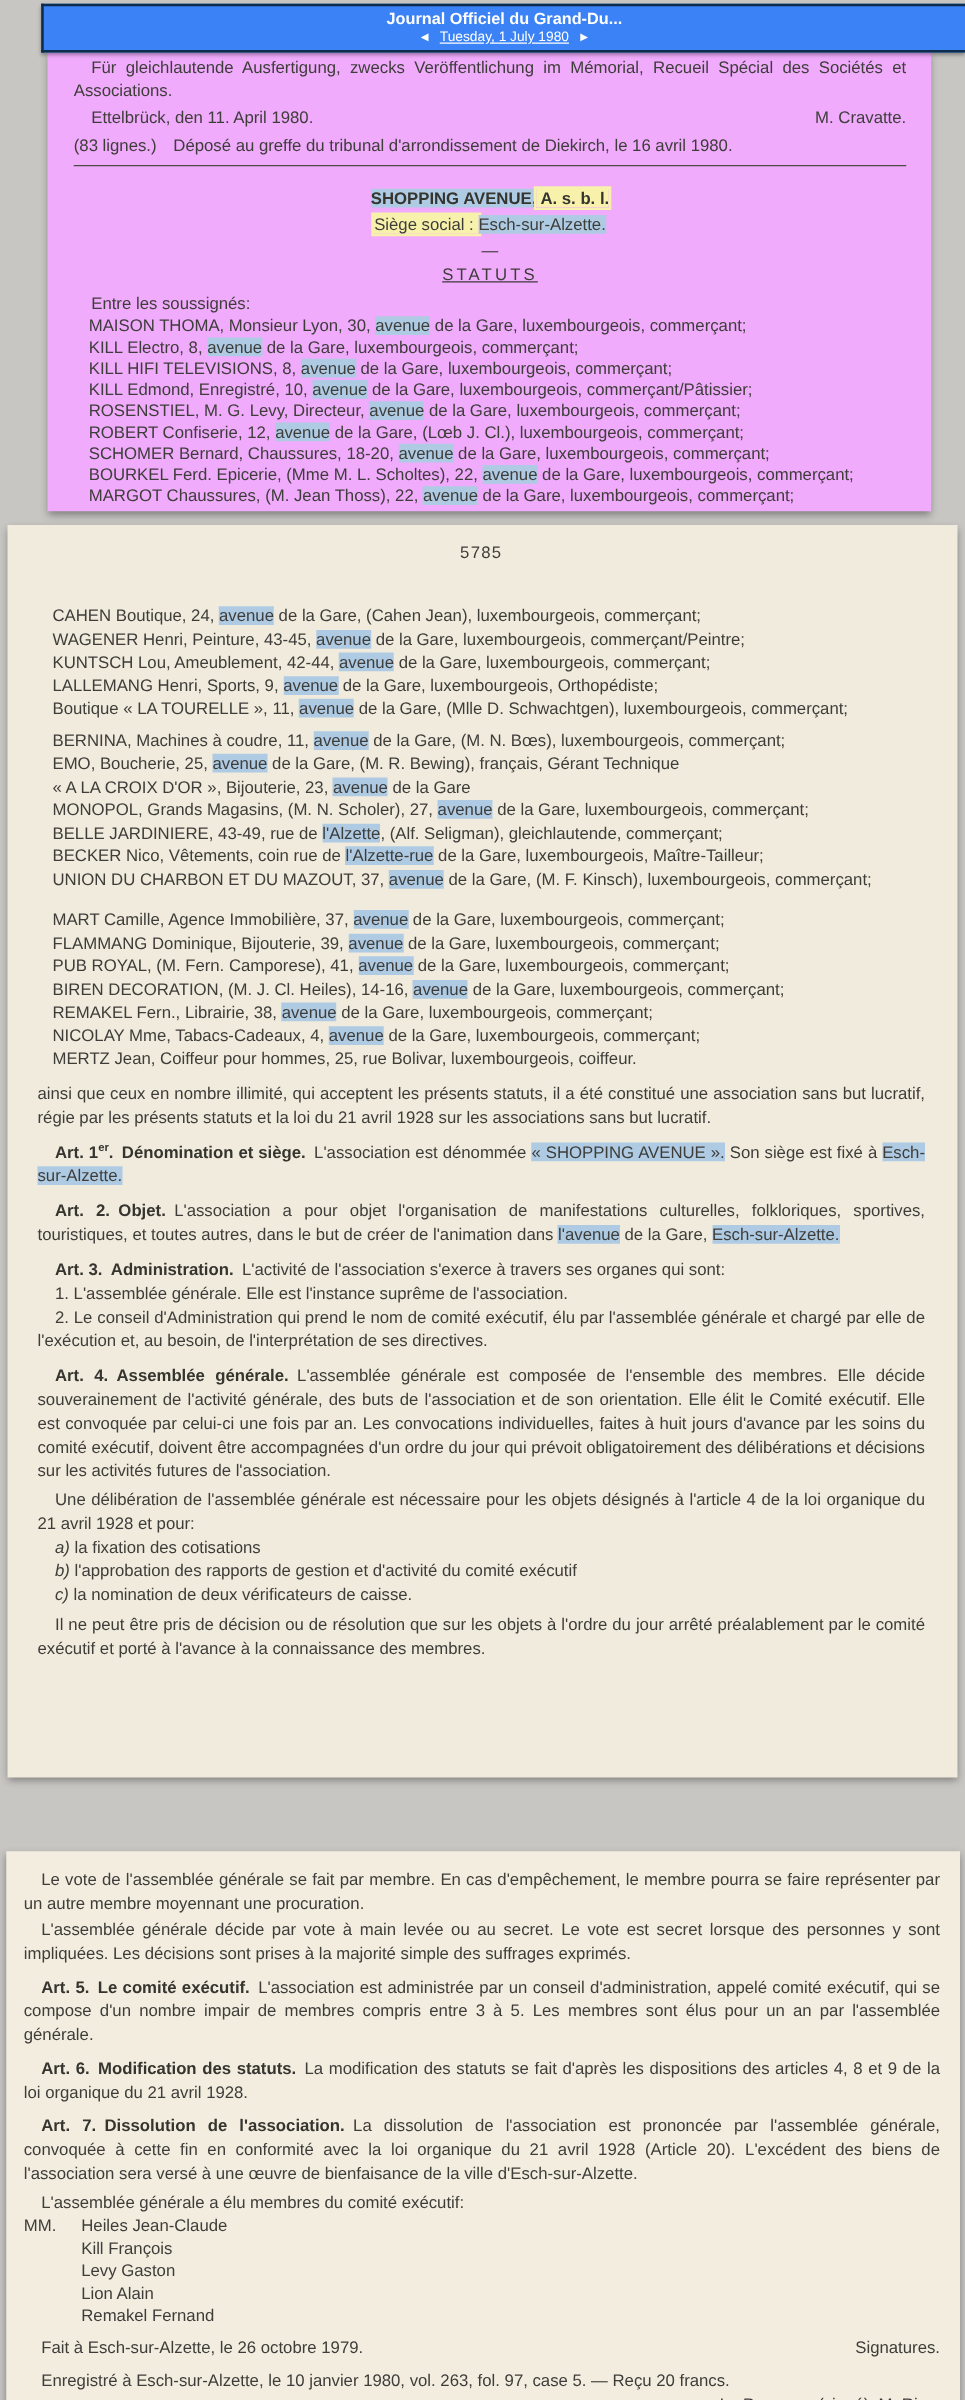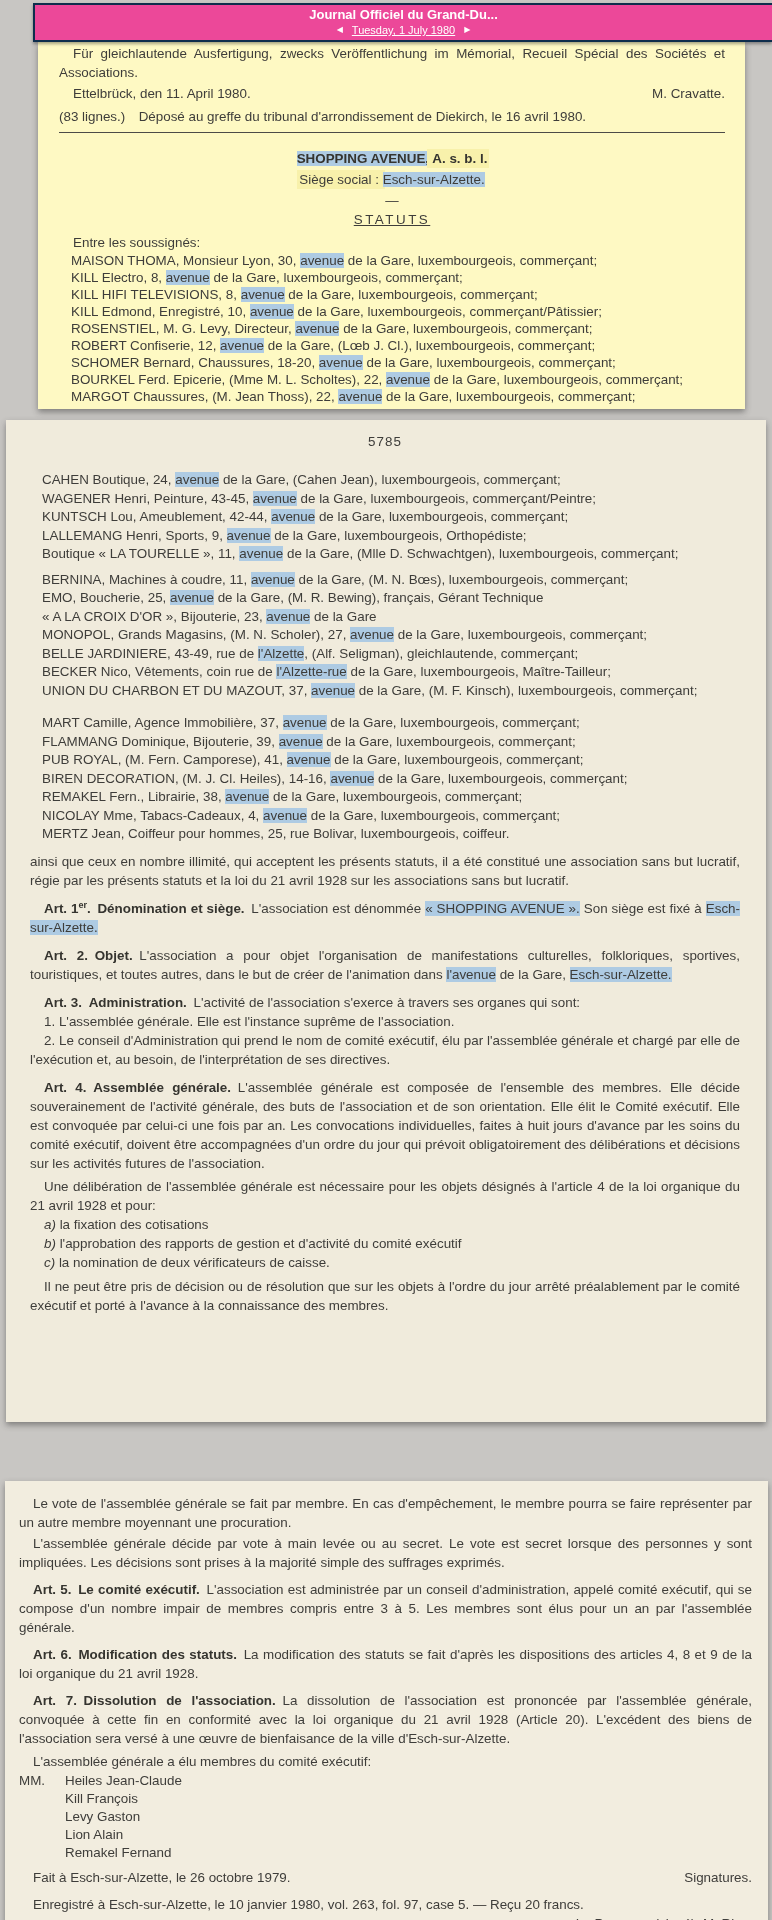--- a/index.html
+++ b/index.html
@@ -1,46 +1,46 @@
 <!DOCTYPE html>
 <html><head>
 <meta charset="utf-8">
 <style>
   html,body{margin:0;padding:0;}
   body{background:#c6c4c1;font-family:"Liberation Sans",sans-serif;}
   .screen{position:relative;width:772px;height:1920px;overflow:hidden;background:#c8c6c3;color:#3e3d3a;}
 
   
   .hdr{position:absolute;left:33px;top:3px;width:739px;height:39px;box-sizing:border-box;
-       background:#ec4899;border:2px solid #0e2d4c;border-right:none;text-align:center;
+       background:#3b82f6;border:2px solid #0e2d4c;border-right:none;text-align:center;
        box-shadow:0 2px 3px rgba(0,0,0,.35);z-index:10;}
   .hdr .t{color:#ffffff;font-weight:bold;font-size:13px;line-height:16px;margin-top:2px;
           white-space:nowrap;overflow:hidden;}
   .hdr .nav{display:flex;justify-content:center;align-items:center;gap:9px;color:#fff;
             font-size:11px;line-height:14px;}
   .hdr .arrow{font-size:8px;color:#fff;cursor:pointer;}
   .hdr a{color:#fff;text-decoration:underline;cursor:pointer;font-size:11px;}
 
   
   .page{position:absolute;box-sizing:border-box;overflow:hidden;
         font-size:13.4px;line-height:19px;box-shadow:0 3px 6px rgba(40,40,40,.45);}
-  .p1{left:38px;top:42px;width:707px;height:367px;padding:2px 20px 0 21px;background:#fef9c3;}
+  .p1{left:38px;top:42px;width:707px;height:367px;padding:2px 20px 0 21px;background:#f0abfc;}
   .p2{left:6px;top:420px;width:760px;height:1002px;padding:12px 26px 0 24px;background:#f0ebdc;}
   .p3{left:5px;top:1481px;width:763px;height:487px;padding:13px 16px 0 14px;background:#f2eddf;}
 
   .blk{min-height:0;}
   .p{text-align:justify;text-indent:14px;}
   .pf{text-align:justify;}
   .ln{}
   .ind{text-indent:14px;}
   .li{text-indent:12px;line-height:18.5px;}
   .p1 .li{line-height:17px;}
   .c{text-align:center;text-indent:0;}
   .statuts{letter-spacing:2.5px;text-decoration:underline;}
-  .pagenum{margin-bottom:20px;letter-spacing:1px;}
+  .pagenum{margin-bottom:33px;letter-spacing:1px;}
   .rule{border-top:1.5px solid #4c4b47;height:0;margin-top:6px;}
   .drule{border-top:1px solid #55544e;border-bottom:1px solid #55544e;height:3px;margin-top:4px;}
   .split{display:flex;}
   .split .rgt{margin-left:auto;}
   .split.ind{text-indent:0;padding-left:14px;}
   .right{text-align:right;}
   .mm{display:flex;}
   .mm>span:first-child{min-width:46px;}
   .names{padding-left:46px;line-height:18px;}
   .b{font-weight:bold;color:#35342f;}

